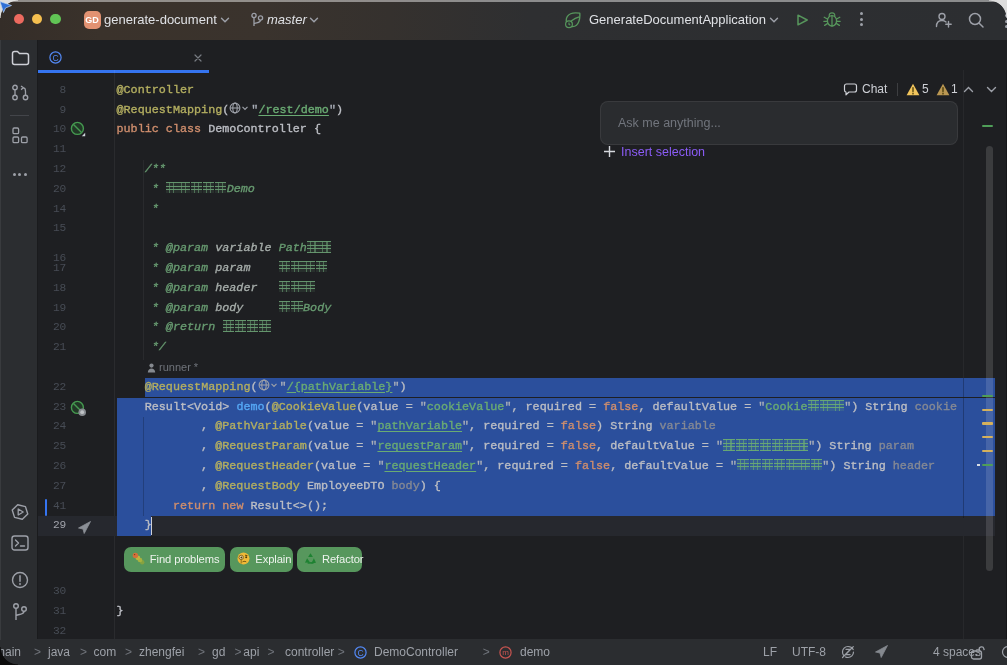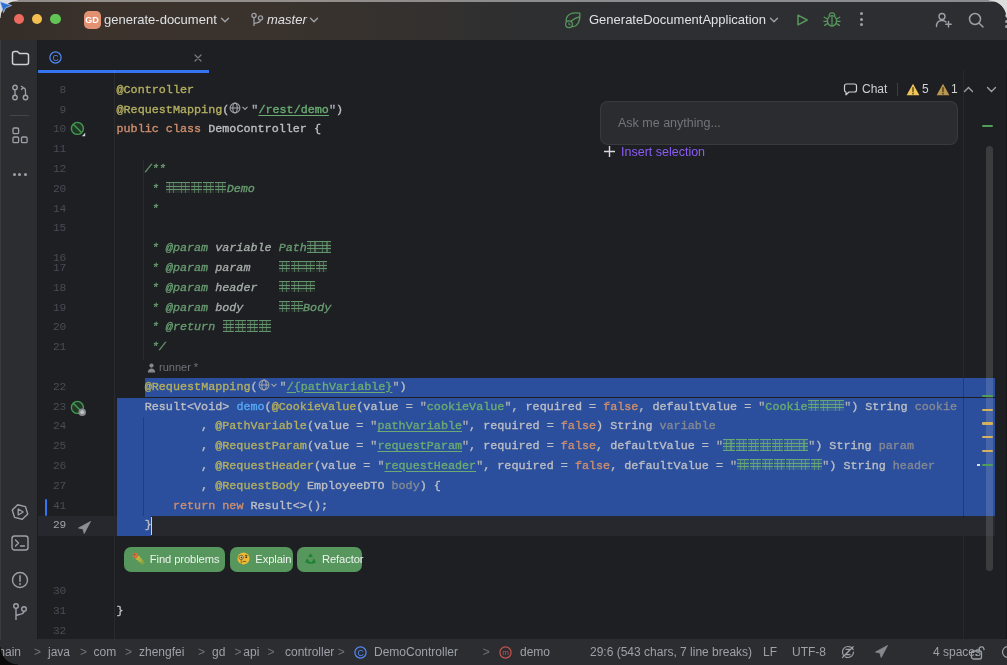--- a/index.html
+++ b/index.html
@@ -342,21 +342,20 @@
         <circle cx="6.5" cy="6.5" r="5.6" stroke="#548AF7" stroke-width="1.2" fill="none"></circle>
         <text x="6.5" y="9.6" font-size="8.5" font-family="Liberation Sans" fill="#548AF7" text-anchor="middle">C</text>
       </svg>
   <div class="it" style="left:374px;">DemoController</div>
   <div class="it" style="left:482.7px;color:#6F737A;">&gt;</div>
   <svg class="abs" style="left:499px;top:6.5px" width="13" height="13" viewBox="0 0 13 13">
         <circle cx="6.5" cy="6.5" r="5.6" stroke="#C75450" stroke-width="1.2" fill="none"></circle>
         <text x="6.5" y="9.3" font-size="8" font-family="Liberation Sans" fill="#C75450" text-anchor="middle">m</text>
       </svg>
   <div class="it" style="left:520px;">demo</div>
-  <div class="it" style="left:590px;">29:6 (543 chars, 7 line breaks)</div>
   <div class="it" style="left:763px;">LF</div>
   <div class="it" style="left:792px;">UTF-8</div>
   <svg class="abs" style="left:840px;top:5px" width="16" height="16" viewBox="0 0 16 16">
         <path d="M13.2 5.5 C12.2 3.6,10.3 2.5,8 2.5 C4.9 2.5,2.5 4.9,2.5 8 C2.5 9.4,3 10.7,3.8 11.6 M5.5 13 C6.3 13.4,7.1 13.5,8 13.5 C11.1 13.5,13.5 11.1,13.5 8" stroke="#9DA1A8" stroke-width="1.2" fill="none" stroke-linecap="round"></path>
         <path d="M5.5 5.3 L10.3 5.3 L5.5 10.7 L10.5 10.7" stroke="#9DA1A8" stroke-width="1.2" fill="none"></path>
         <path d="M2.5 13.5 L13.3 2.7" stroke="#9DA1A8" stroke-width="1.2" stroke-linecap="round"></path>
       </svg>
   <svg class="abs" style="left:874px;top:5px" width="15" height="15" viewBox="0 0 15 15">
         <path d="M13.5 1.5 L1.5 8 L6 9 L7.2 13.5 Z" fill="#85898F" stroke="#85898F" stroke-width="0.8" stroke-linejoin="round"></path>
       </svg>

